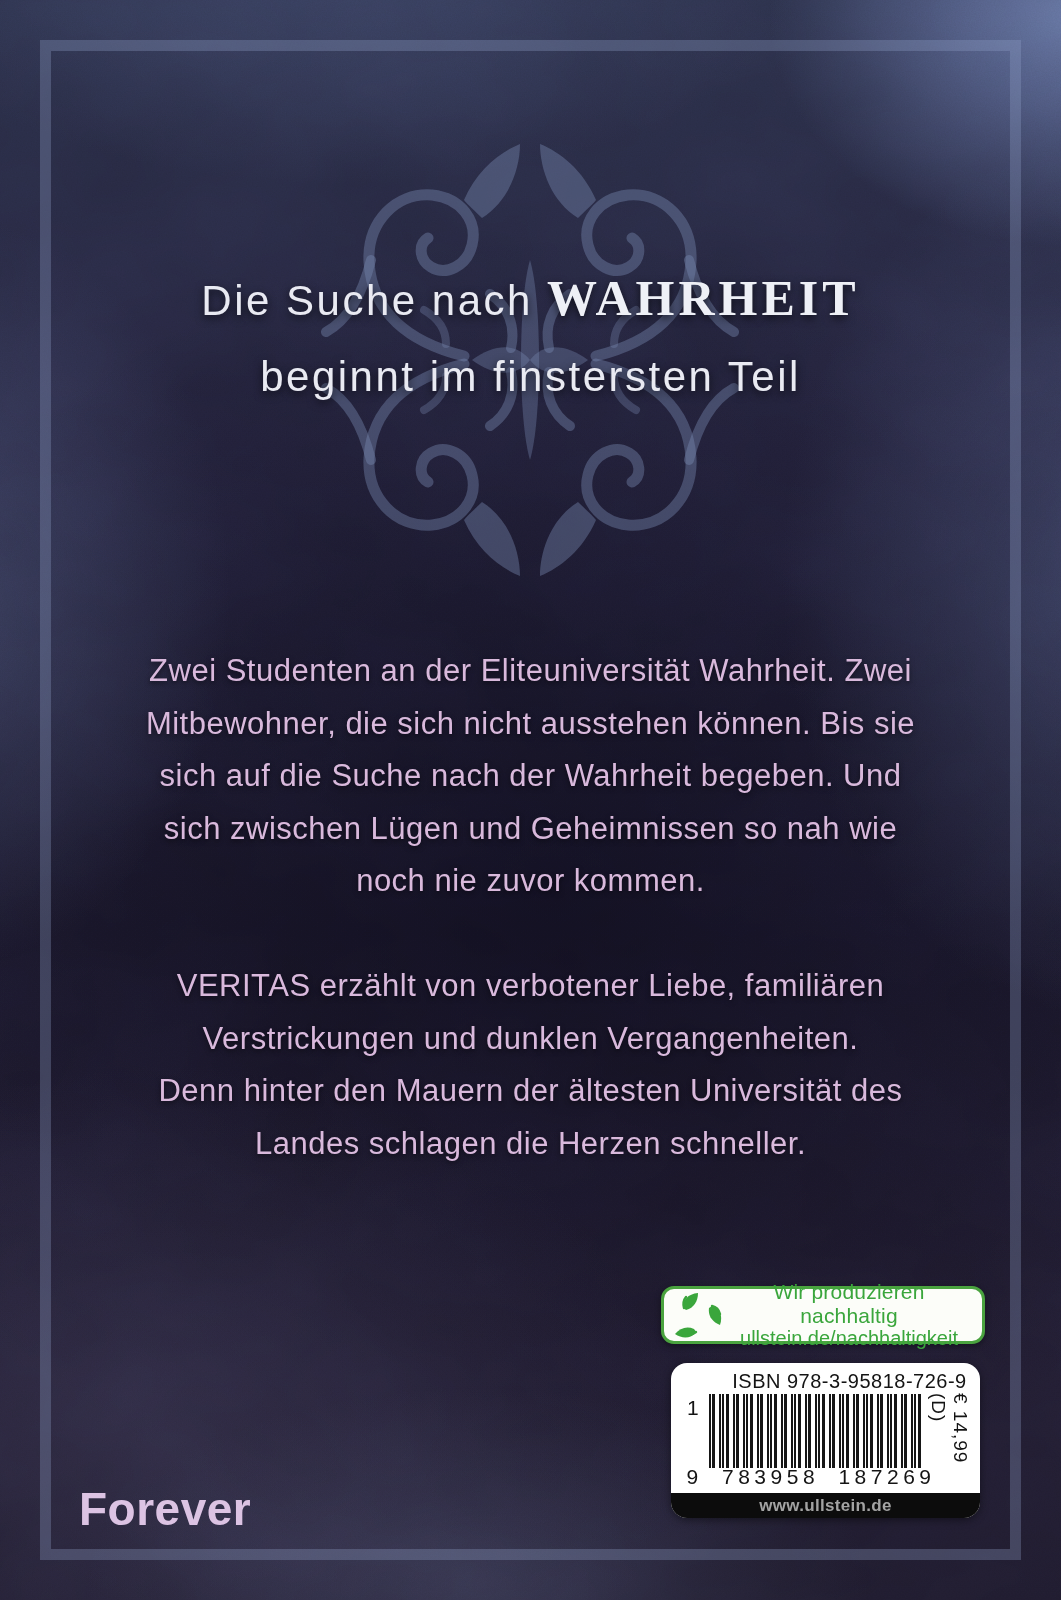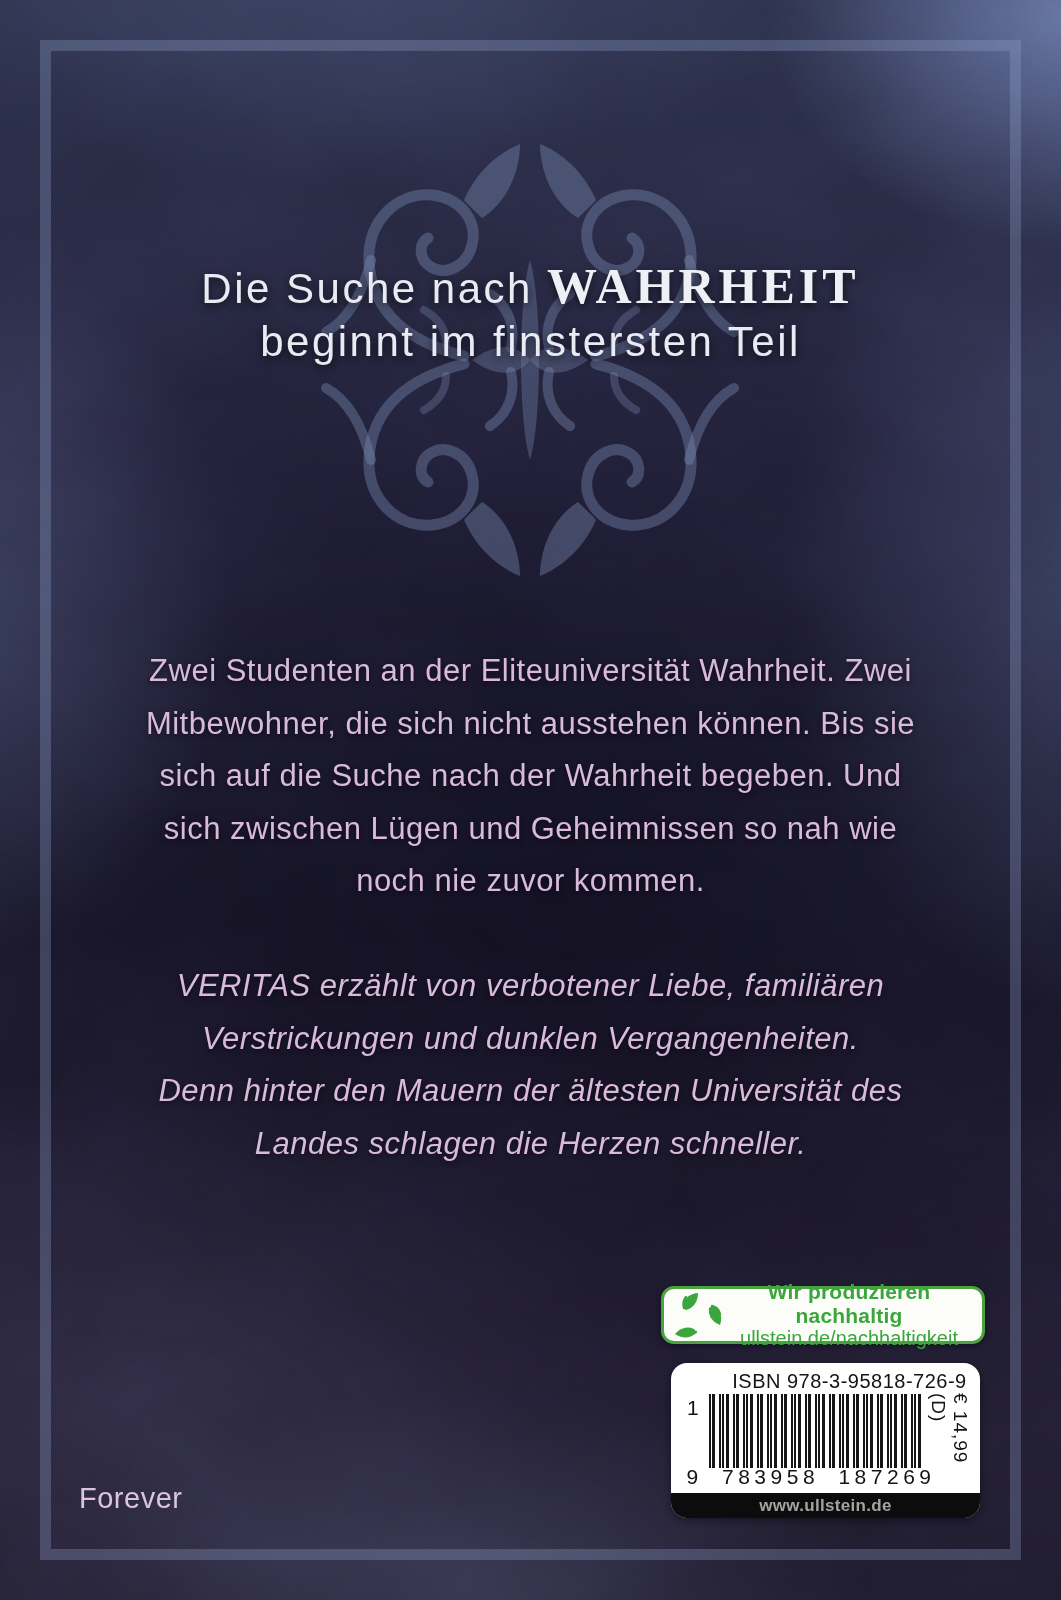--- a/index.html
+++ b/index.html
@@ -27,50 +27,50 @@
     border:11px solid rgba(150,166,206,0.30);
     pointer-events:none;
   }
 
   .ornament{position:absolute;left:312px;top:132px;width:436px;height:456px;}
 
   .headline{
     position:absolute;left:80px;top:260px;width:901px;
     text-align:center;color:#e9eaf2;
     font-size:42px;font-weight:300;letter-spacing:2.5px;
-    line-height:53px;
+    line-height:76px;
     text-shadow:0 3px 8px rgba(0,0,0,0.65);
     white-space:nowrap;
   }
   .headline .emph{
     font-family:"Liberation Serif",serif;
     font-weight:700;font-size:50px;letter-spacing:4px;
     color:#eef0f6;
   }
 
   .para{
     position:absolute;left:110px;width:841px;
     text-align:center;color:#d9b9dc;
     font-size:31px;font-weight:300;letter-spacing:0.5px;
     line-height:52.5px;
     text-shadow:0 2px 5px rgba(0,0,0,0.5);
   }
   .para-1{top:645px;}
-  .para-2{top:960px;font-style:italic;}
+  .para-2{top:960px;}
 
   .eco-badge{
     position:absolute;left:661px;top:1286px;width:324px;height:58px;
     box-sizing:border-box;
     background:#fcfdf9;border:3px solid #4aa33f;border-radius:13px;
     display:flex;align-items:center;
     box-shadow:0 2px 6px rgba(0,0,0,0.4);
   }
   .eco-icon{width:48px;height:46px;margin-left:10px;flex:0 0 auto;}
   .eco-text{flex:1;text-align:center;color:#3aa63c;line-height:1.13;padding-right:6px;}
-  .eco-line1{font-weight:700;font-size:21px;letter-spacing:0.2px;}
+  .eco-line1{font-weight:400;font-size:21px;letter-spacing:0.2px;}
   .eco-line2{font-weight:500;font-size:20px;}
 
   .barcode-label{
     position:absolute;left:671px;top:1363px;width:309px;height:155px;
     background:#ffffff;border-radius:16px;overflow:hidden;
     color:#141414;
     box-shadow:0 2px 8px rgba(0,0,0,0.45);
   }
   .isbn-text{position:absolute;top:7px;left:0;width:100%;text-align:center;font-size:20px;letter-spacing:0.5px;margin-left:24px;}
   .addon-digit{position:absolute;left:16px;top:33px;font-size:21px;}
@@ -95,21 +95,21 @@
   }
   .label-footer{
     position:absolute;left:0;right:0;bottom:0;height:25px;
     background:#0c0c0c;color:#a3a3a3;
     display:flex;align-items:center;justify-content:center;
     font-weight:700;font-size:17px;letter-spacing:0.3px;
   }
 
   .publisher-logo{
     position:absolute;left:79px;top:1482px;
-    font-size:29px;font-weight:400;letter-spacing:0.5px;
+    font-size:46px;font-weight:700;letter-spacing:0.5px;
     color:#dcc3e3;
   }
 </style>
 </head>
 <body>
 
 <div class="cover">
 
   <svg class="noise-overlay noise-clouds" width="1061" height="1600">
     <filter id="clouds">

